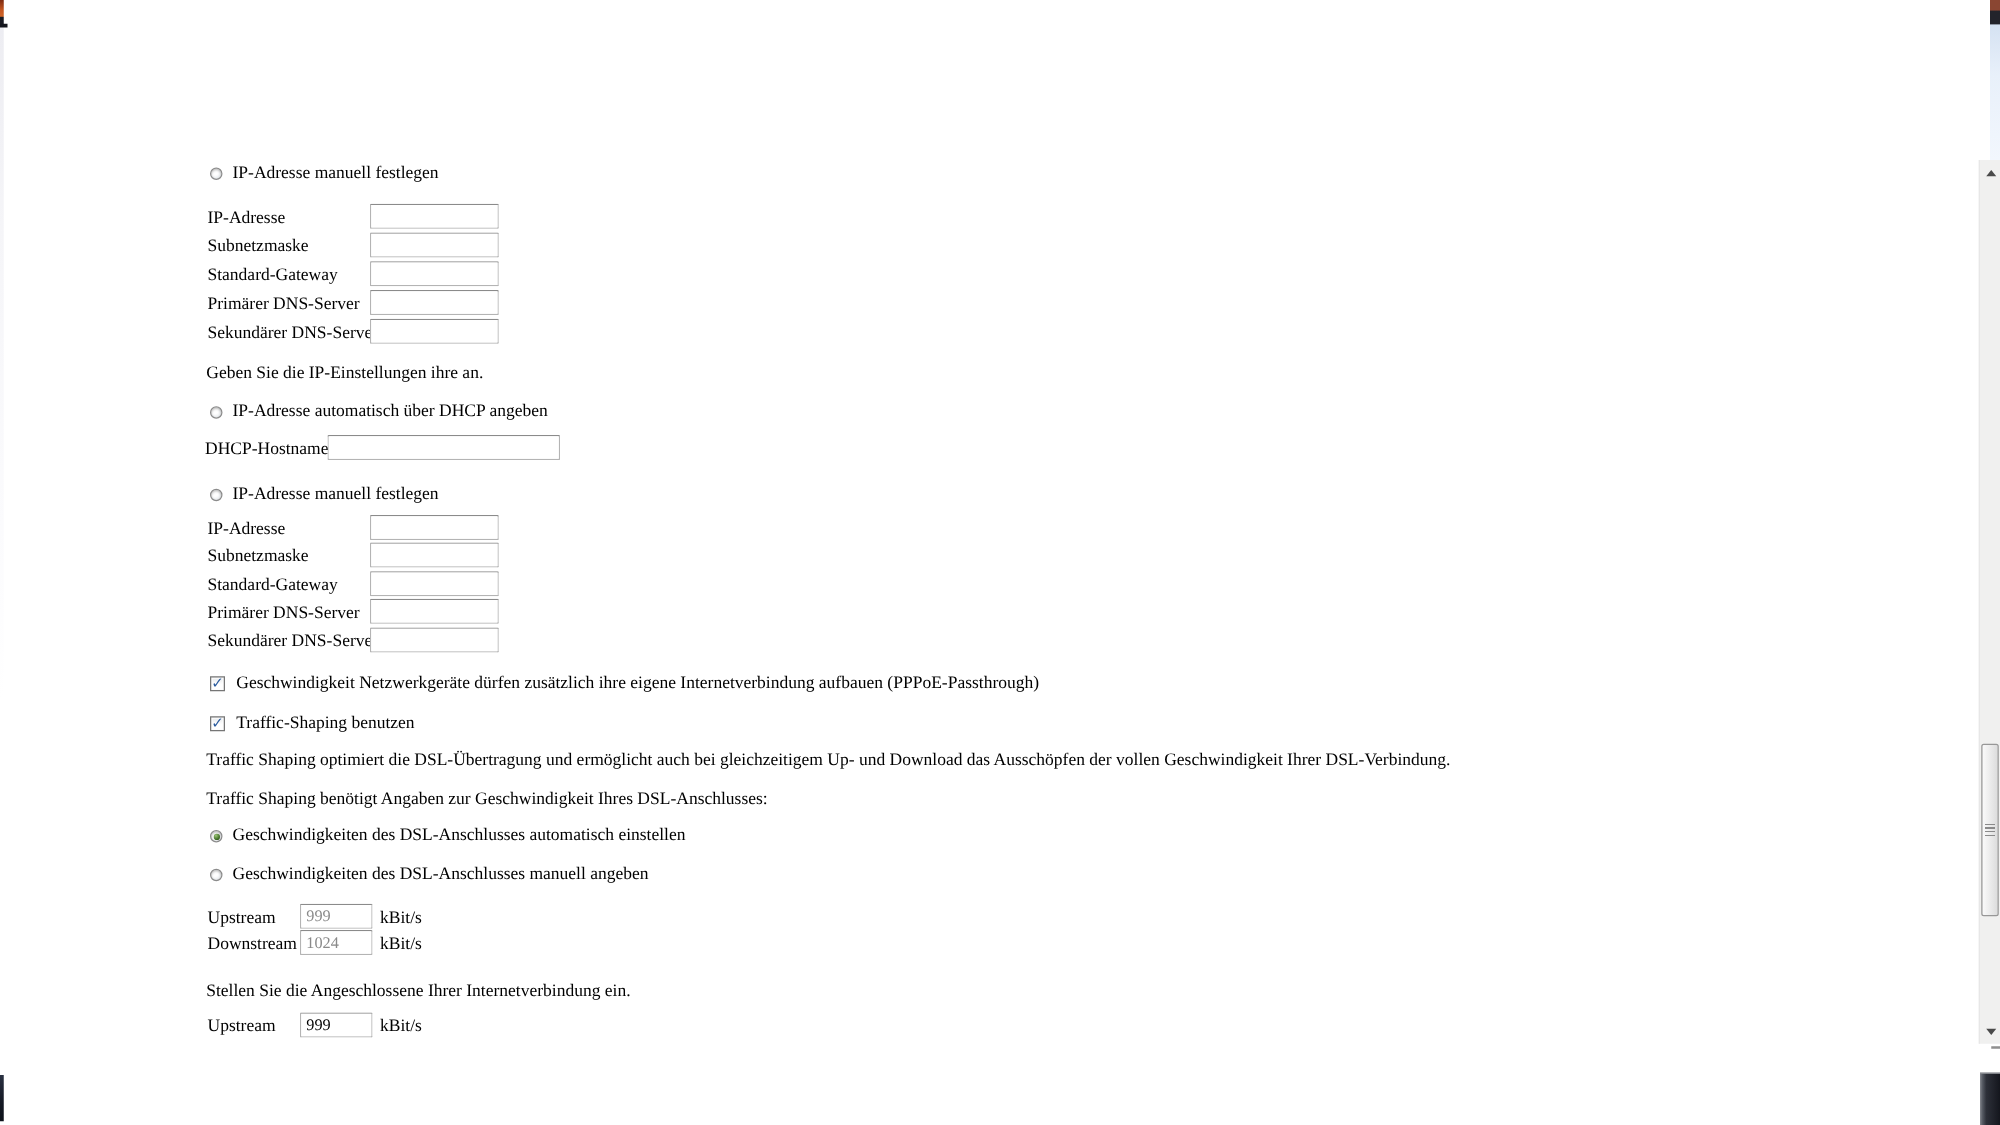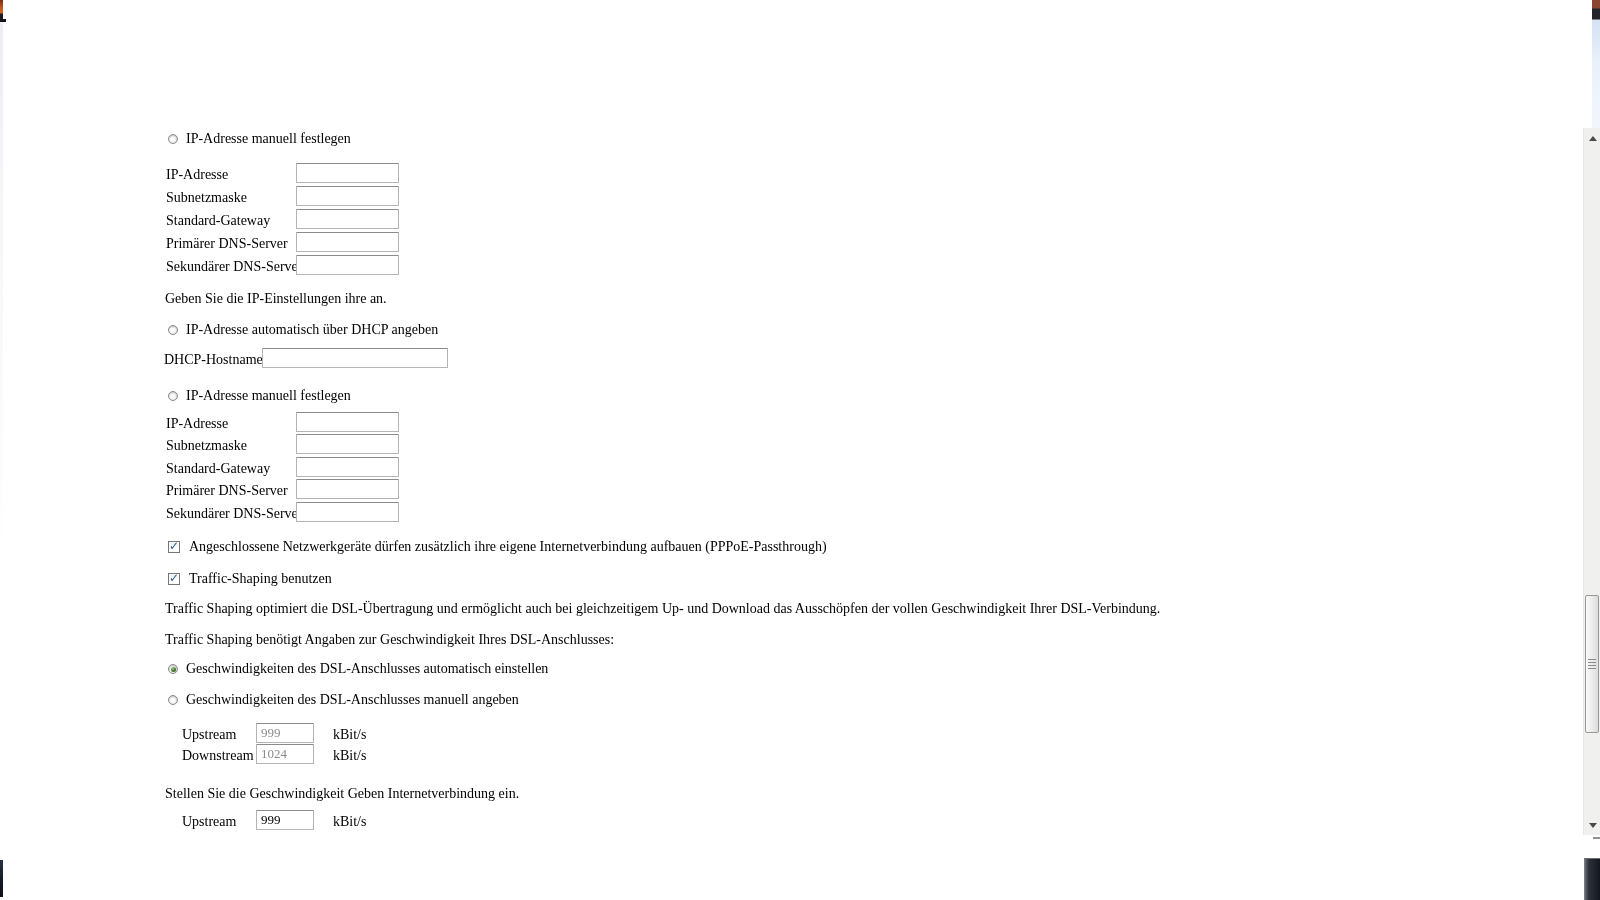--- a/index.html
+++ b/index.html
@@ -60,29 +60,29 @@
     border:1px solid #767676;
     background:linear-gradient(to bottom,#e6e8ea,#ffffff 55%);
     box-shadow:inset 0 0 0 1px #fdfdfd;}
   .checkbox.checked::after{content:"\2713";position:absolute;left:0;top:-3px;
     font-family:"DejaVu Sans",sans-serif;font-size:12px;font-weight:bold;color:#2b5b9e;}
 
   .field-row{position:absolute;left:166px;height:18px;display:flex;align-items:flex-end;white-space:nowrap;}
   .flabel{width:130px;flex:0 0 auto;}
   .dhcp-row{left:164px;}
   .dhcp-row .flabel{width:98px;}
-  .speed-row .flabel{width:74px;margin-left:16px;}
+  .speed-row .flabel{width:74px;}
   .tinput{width:103px;height:20px;flex:0 0 auto;
     border:1px solid #b4b4b4;border-top-color:#8b8b8b;border-radius:1px;
     background:#fff;color:#000;
     font-family:"Liberation Serif","DejaVu Serif",serif;font-size:13px;padding:0 4px;}
   .dhcp-row .tinput{width:186px;}
   .speed-row .tinput{width:58px;}
   .tinput.disabled{color:#8a8a8a;}
-  .unit{margin-left:19px;}
+  .unit{margin-left:6px;}
 
   .para{position:absolute;left:165px;white-space:nowrap;}
 </style>
 </head>
 <body>
 
 <div class="abs frag-left-strip"></div>
 <div class="abs frag-left-tick"></div>
 <div class="abs frag-left-bottom"></div>
 <div class="abs frag-right-strip"></div>
@@ -160,21 +160,21 @@
   <label class="flabel">Primärer DNS-Server</label>
   <input class="tinput" value="" style="">
 </div>
 <div class="field-row" style="top:504px">
   <label class="flabel">Sekundärer DNS-Server</label>
   <input class="tinput" value="" style="">
 </div>
 
 <div class="check-row" style="top:540px">
   <span class="checkbox checked"></span>
-  <span>Angeschlossene Netzwerkgeräte dürfen zusätzlich ihre eigene Internetverbindung aufbauen (PPPoE-Passthrough)</span>
+  <span>Geschwindigkeit Netzwerkgeräte dürfen zusätzlich ihre eigene Internetverbindung aufbauen (PPPoE-Passthrough)</span>
 </div>
 <div class="check-row" style="top:572px">
   <span class="checkbox checked"></span>
   <span>Traffic-Shaping benutzen</span>
 </div>
 
 <div class="para" style="top:601px">Traffic Shaping optimiert die DSL-Übertragung und ermöglicht auch bei gleichzeitigem Up- und Download das Ausschöpfen der vollen Geschwindigkeit Ihrer DSL-Verbindung.</div>
 <div class="para" style="top:632px">Traffic Shaping benötigt Angaben zur Geschwindigkeit Ihres DSL-Anschlusses:</div>
 
 <div class="radio-row" style="top:661px">
@@ -190,19 +190,19 @@
   <label class="flabel">Upstream</label>
   <input class="tinput disabled" value="999" style="">
   <span class="unit">kBit/s</span>
 </div>
 <div class="field-row speed-row" style="top:746px">
   <label class="flabel">Downstream</label>
   <input class="tinput disabled" value="1024" style="">
   <span class="unit">kBit/s</span>
 </div>
 
-<div class="para" style="top:786px">Stellen Sie die Geschwindigkeit Geben Internetverbindung ein.</div>
+<div class="para" style="top:786px">Stellen Sie die Angeschlossene Ihrer Internetverbindung ein.</div>
 
 <div class="field-row speed-row" style="top:812px">
   <label class="flabel">Upstream</label>
   <input class="tinput" value="999" style="">
   <span class="unit">kBit/s</span>
 </div>
 
 </body></html>

